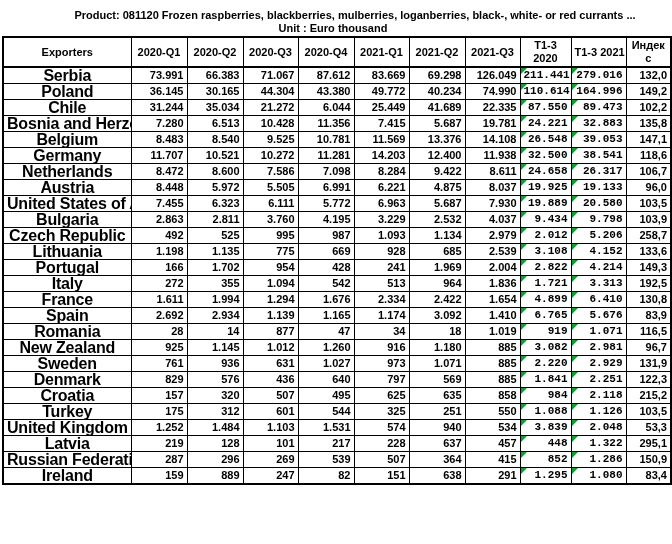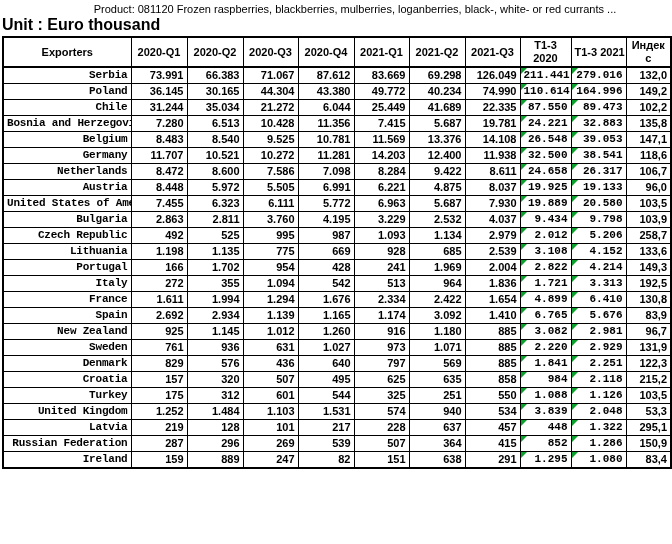--- a/index.html
+++ b/index.html
@@ -6,29 +6,30 @@
   html, body {
     margin: 0; padding: 0;
     width: 672px; height: 544px;
     background: #ffffff;
     font-family: "Liberation Sans", sans-serif;
     color: #000;
     overflow: hidden;
   }
   .product-line {
     font-size: 11px;
-    font-weight: normal;
+    font-weight: bold;
     text-align: center;
-    margin: 3px 2px 1px 40px;
+    margin: 9px 2px 1px 40px;
     white-space: nowrap;
   }
   .unit-line {
-    font-size: 16px;
+    font-size: 11px;
     font-weight: bold;
     margin: 0 8px 2px 2px;
+    text-align: center;
   }
   table.data-table {
     border-collapse: collapse;
     table-layout: fixed;
     margin-left: 2px;
     width: 668px;
     border: 2px solid #000;
   }
   col.c0  { width: 128px; }
   col.c1  { width: 56px; }
@@ -52,21 +53,21 @@
   }
   thead th {
     height: 30px;
     text-align: center;
     line-height: 13px;
     border-bottom: 2px solid #000;
   }
   thead th.wrap { white-space: normal; }
   thead th.breakall { white-space: normal; word-break: break-all; }
   tbody td { height: 15.5px; line-height: 15px; }
-  td.name { text-align: right; font-size: 11px; letter-spacing: -0.2px; font-family: Liberation Mono, monospace; }
+  td.name { text-align: center; font-size: 16px; letter-spacing: -0.2px; }
   td.num  { text-align: right; }
   td.flagged { position: relative; font-family: Liberation Mono, monospace; }
   .flag-tri {
     position: absolute;
     top: 0; left: 0;
     width: 0; height: 0;
     border-top: 6px solid #0ca02c;
     border-right: 6px solid transparent;
   }
 </style>
@@ -308,20 +309,33 @@
         <td class="num">1.139</td>
         <td class="num">1.165</td>
         <td class="num">1.174</td>
         <td class="num">3.092</td>
         <td class="num">1.410</td>
         <td class="num flagged">6.765<span class="flag-tri" style="border-top-color: rgb(12, 160, 44);"></span></td>
         <td class="num flagged">5.676<span class="flag-tri" style="border-top-color: rgb(12, 160, 44);"></span></td>
         <td class="num">83,9</td>
       </tr>
       <tr>
+        <td class="name">Romania</td>
+        <td class="num">28</td>
+        <td class="num">14</td>
+        <td class="num">877</td>
+        <td class="num">47</td>
+        <td class="num">34</td>
+        <td class="num">18</td>
+        <td class="num">1.019</td>
+        <td class="num flagged">919<span class="flag-tri" style="border-top-color: rgb(12, 160, 44);"></span></td>
+        <td class="num flagged">1.071<span class="flag-tri" style="border-top-color: rgb(12, 160, 44);"></span></td>
+        <td class="num">116,5</td>
+      </tr>
+      <tr>
         <td class="name">New Zealand</td>
         <td class="num">925</td>
         <td class="num">1.145</td>
         <td class="num">1.012</td>
         <td class="num">1.260</td>
         <td class="num">916</td>
         <td class="num">1.180</td>
         <td class="num">885</td>
         <td class="num flagged">3.082<span class="flag-tri" style="border-top-color: rgb(12, 160, 44);"></span></td>
         <td class="num flagged">2.981<span class="flag-tri" style="border-top-color: rgb(12, 160, 44);"></span></td>

